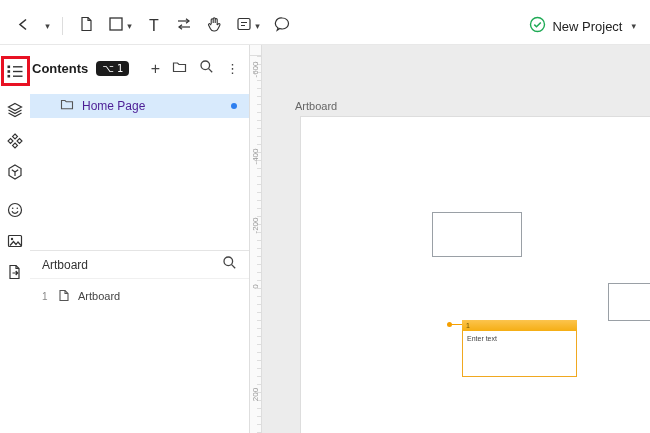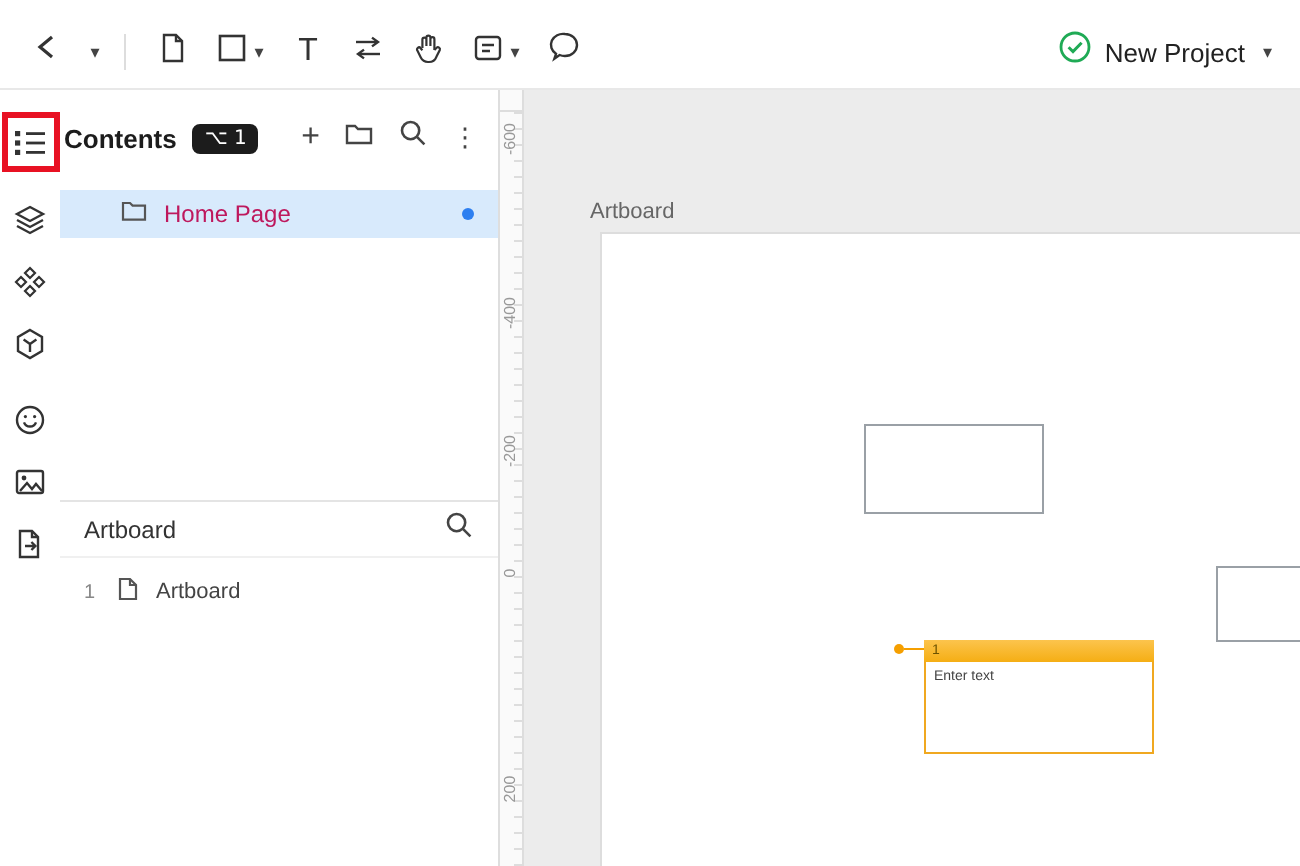--- a/index.html
+++ b/index.html
@@ -36,21 +36,21 @@
   .panel { position:absolute; left:30px; top:45px; width:220px; bottom:0; background:#fff;
            border-right:1px solid #dedede; }
   .phead { display:flex; align-items:center; padding:14px 10px 10px 2px; }
   .ptitle { font-size:13px; font-weight:bold; color:#1c1c1c; }
   .pbadge { background:#1c1c1c; color:#fff; font-size:10px; padding:2px 6px; border-radius:4px;
             margin-left:8px; font-family:"DejaVu Sans",sans-serif; }
   .picons { margin-left:auto; display:flex; align-items:center; gap:12px; color:#444; }
   .plus { font-size:16px; line-height:14px; color:#444; }
   .kebab { font-size:13px; color:#444; font-family:"DejaVu Sans",sans-serif; }
   .prow { height:24px; display:flex; align-items:center; padding-left:30px; gap:8px;
-          font-size:12px; color:#be185d; position:relative; margin-top:2px; }
+          font-size:12px; color:#4c1d95; position:relative; margin-top:2px; }
   .prow.selected { background:#d8eafc; }
   .bluedot { position:absolute; right:12px; width:6px; height:6px; border-radius:50%; background:#2d7ff0; }
   .rows { margin-top:6px; }
 
   .asec { position:absolute; left:0; right:0; top:205px; border-top:1px solid #e4e4e4; background:#fff; }
   .ahead { height:28px; display:flex; align-items:center; padding:0 12px; border-bottom:1px solid #f0f0f0; }
   .atitle { font-size:12px; color:#333; }
   .ahead .sicon { margin-left:auto; }
   .arow { height:24px; display:flex; align-items:center; padding-left:12px; gap:8px;
           font-size:11px; color:#444; margin-top:5px; }

